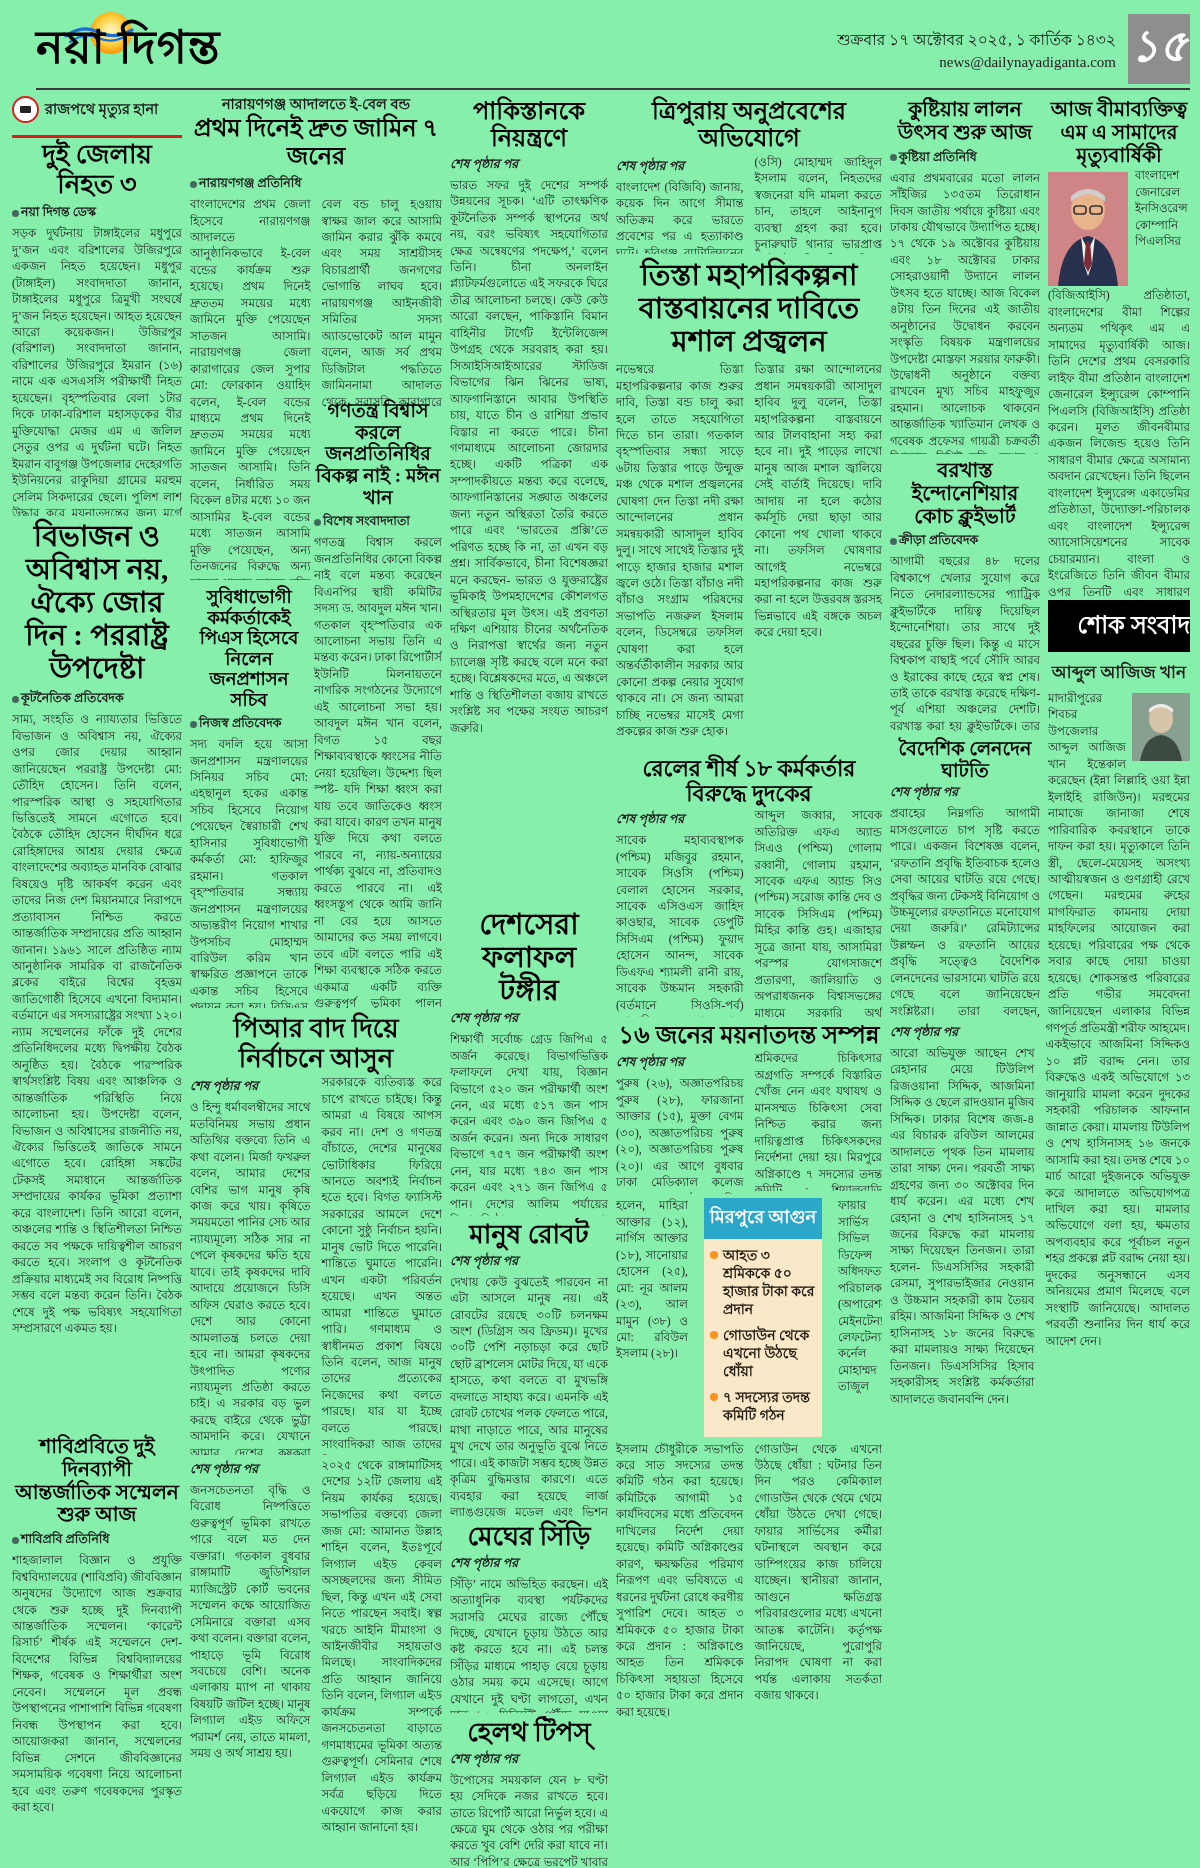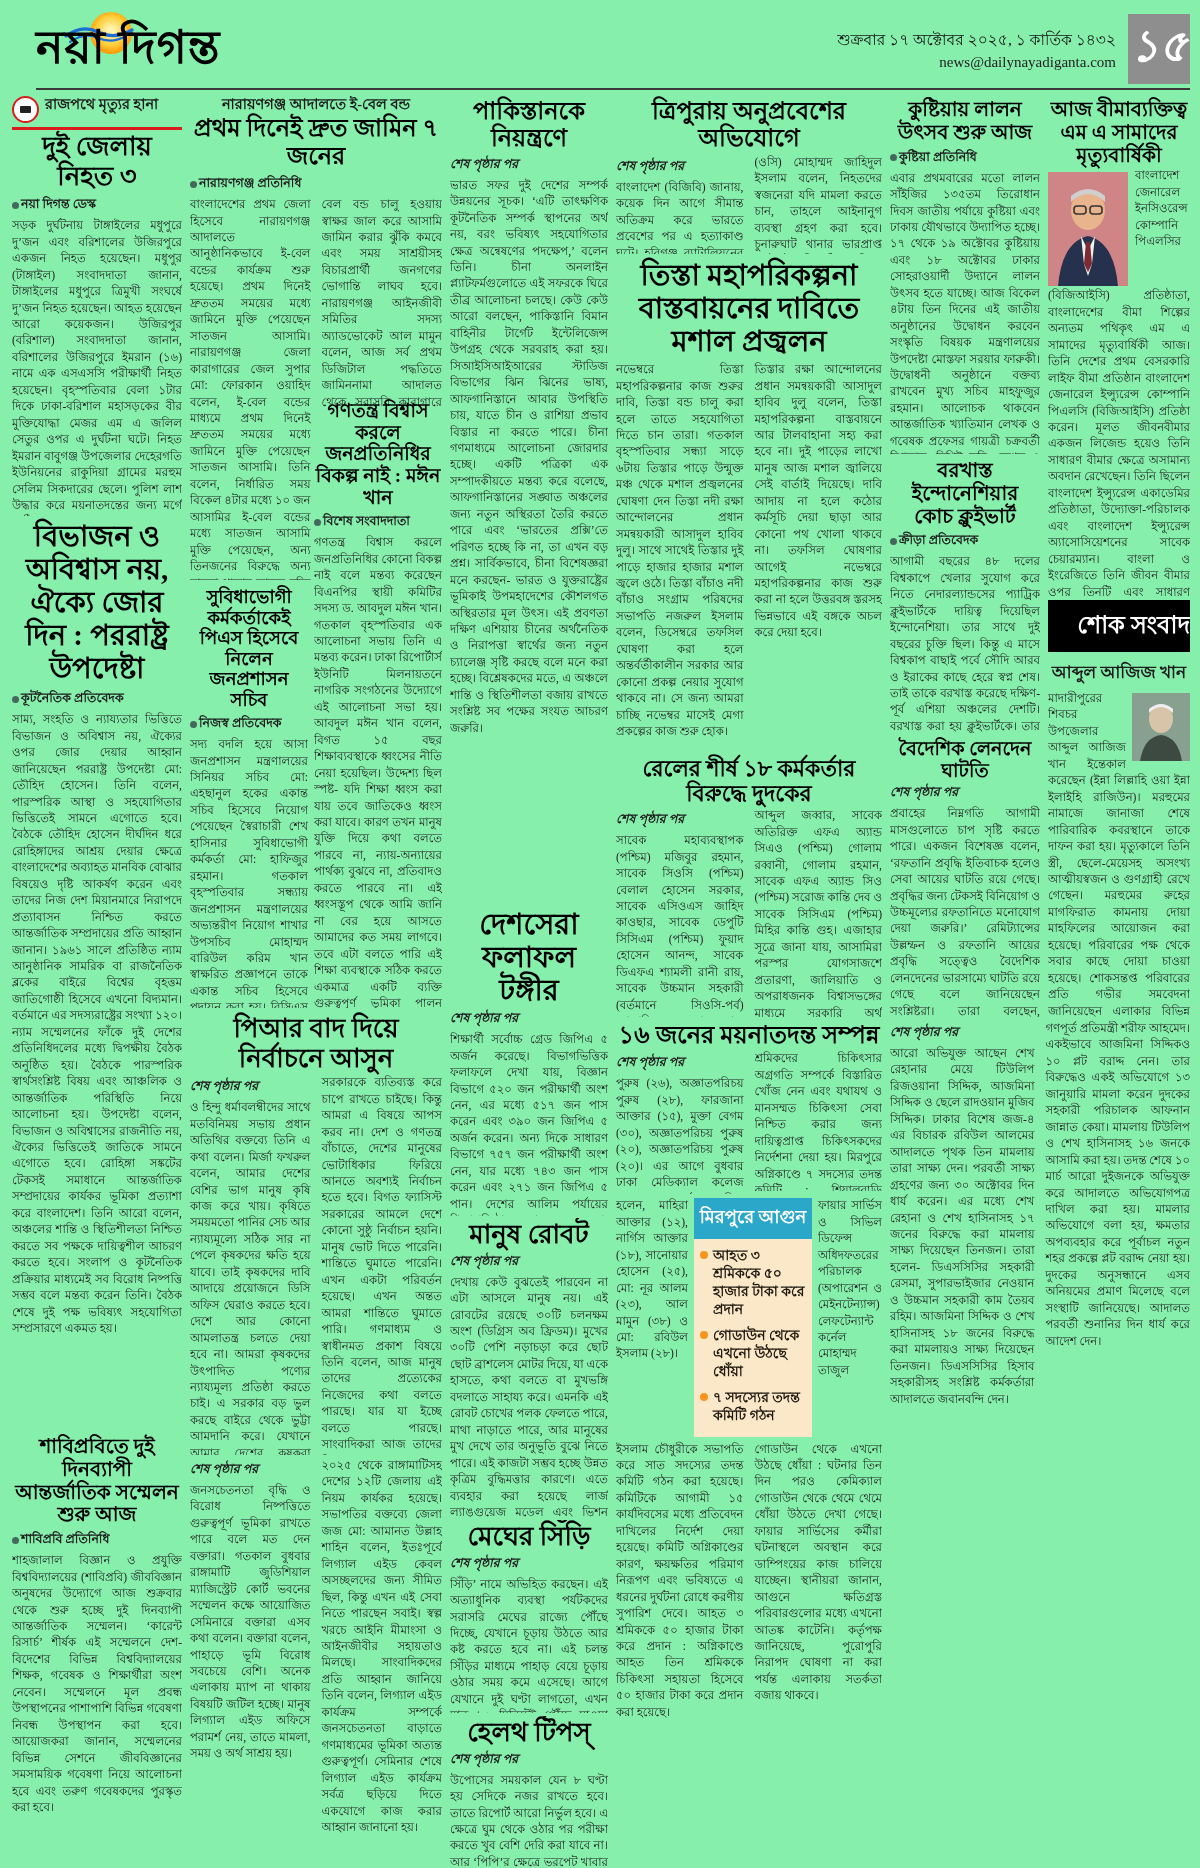--- a/index.html
+++ b/index.html
@@ -13,21 +13,21 @@
   .logo-text{position:relative;font-size:46px;font-weight:bold;letter-spacing:1px;color:#000;line-height:72px;}
   .dateline{position:absolute;right:84px;top:28px;text-align:right;line-height:1.5;}
   .dateline .d1{font-size:15.5px;color:#111;}
   .dateline .d2{font-size:15px;color:#222;}
   .pagenum{position:absolute;left:1128px;top:14px;width:62px;height:70px;background:#8e8e8e;
            color:#fff;font-size:44px;font-style:italic;font-weight:bold;display:flex;align-items:center;justify-content:center;}
   .hrule{position:absolute;left:36px;right:10px;top:88px;height:2px;background:#3a3a3a;}
   
   .art{position:absolute;overflow:hidden;}
   .kick{font-size:14.5px;font-weight:bold;text-align:center;line-height:1.2;}
-  .kick-left{display:flex;gap:6px;text-align:left;border-bottom:3px solid #d91c1c;padding-bottom:4px;}
+  .kick-left{display:flex;align-items:center;gap:6px;text-align:left;border-bottom:3px solid #d91c1c;padding-bottom:12px;}
   .amb{width:23px;height:23px;border:2.5px solid #d91c1c;border-radius:50%;display:flex;align-items:center;justify-content:center;flex:none;background:#fff;}
   .amb i{display:block;width:11px;height:7px;background:#222;border-radius:1px;}
   .hl{font-weight:bold;text-align:center;line-height:1.14;color:#000;margin:2px 0;}.h18{font-size:18px}.h19{font-size:19px}.h20{font-size:20px}
   .h21{font-size:29px}.h22{font-size:22px}.h24{font-size:24px}.h26{font-size:26px}
   .by{font-size:12.5px;font-weight:bold;margin:4px 0 3px;display:flex;align-items:center;gap:2px;}
   .by .dot{width:7px;height:7px;border-radius:50%;background:#44695c;flex:none;}
   .cont{font-size:12.5px;font-weight:bold;font-style:italic;margin:2px 0 3px;}
   .bd{font-size:11.6px;line-height:1.42;text-align:justify;}
   .c2{display:flex;gap:11px;}
   .c2>div{flex:1;min-width:0;}
@@ -211,21 +211,21 @@
 
   <div class="art" style="left:616px;top:1020px;width:266px;height:848px">
     <div class="hl h24">১৬ জনের ময়নাতদন্ত সম্পন্ন</div>
     <div class="c2">
       <div>
         <div class="cont">শেষ পৃষ্ঠার পর</div>
         <div class="bd" style="height:118px;overflow:hidden">পুরুষ (২৬), অজ্ঞাতপরিচয় পুরুষ (২৮), ফারজানা আক্তার (১৫), মুক্তা বেগম (৩০), অজ্ঞাতপরিচয় পুরুষ (২০), অজ্ঞাতপরিচয় পুরুষ (২০)। এর আগে বুধবার ঢাকা মেডিক্যাল কলেজ হাসপাতাল মর্গে ফরেনসিক বিভাগের লেকচারার ডা: ফারহানা ইয়াসমিন নিহতদের মধ্যে ছয়টি লাশের ডিএনএ নমুনা ও ময়নাতদন্ত সম্পন্ন করেন। তারা</div>
       </div>
       <div class="bd" style="height:140px;overflow:hidden">শ্রমিকদের চিকিৎসার অগ্রগতি সম্পর্কে বিস্তারিত খোঁজ নেন এবং যথাযথ ও মানসম্মত চিকিৎসা সেবা নিশ্চিত করার জন্য দায়িত্বপ্রাপ্ত চিকিৎসকদের নির্দেশনা দেয়া হয়। মিরপুরে অগ্নিকাণ্ডে ৭ সদস্যের তদন্ত কমিটি : শিয়ালবাড়ি এলাকায় কেমিক্যাল গোডাউন ও পোশাক কারখানায় লাগা আগুনের ঘটনায় ফায়ার সার্ভিস সদর দফতর থেকে</div>
     </div>
-    <div style="display:flex;gap:6px;margin-top:4px">
+    <div style="display:flex;gap:16px;margin-top:4px">
       <div class="bd" style="width:72px;flex:none">হলেন, মাহিরা আক্তার (১২), নার্গিস আক্তার (১৮), সানোয়ার হোসেন (২৫), মো: নূর আলম (২৩), আল মামুন (৩৮) ও মো: রবিউল ইসলাম (২৮)।</div>
       <div class="fbx" style="width:118px;flex:none">
         <div class="fbx-h">মিরপুরে আগুন</div>
         <ul>
           <li>আহত ৩ শ্রমিককে ৫০ হাজার টাকা করে প্রদান</li>
           <li>গোডাউন থেকে এখনো উঠছে ধোঁয়া</li>
           <li>৭ সদস্যের তদন্ত কমিটি গঠন</li>
         </ul>
       </div>
       <div class="bd" style="flex:1">ফায়ার সার্ভিস ও সিভিল ডিফেন্স অধিদফতরের পরিচালক (অপারেশন ও মেইনটেন্যান্স) লেফটেন্যান্ট কর্নেল মোহাম্মদ তাজুল</div>

